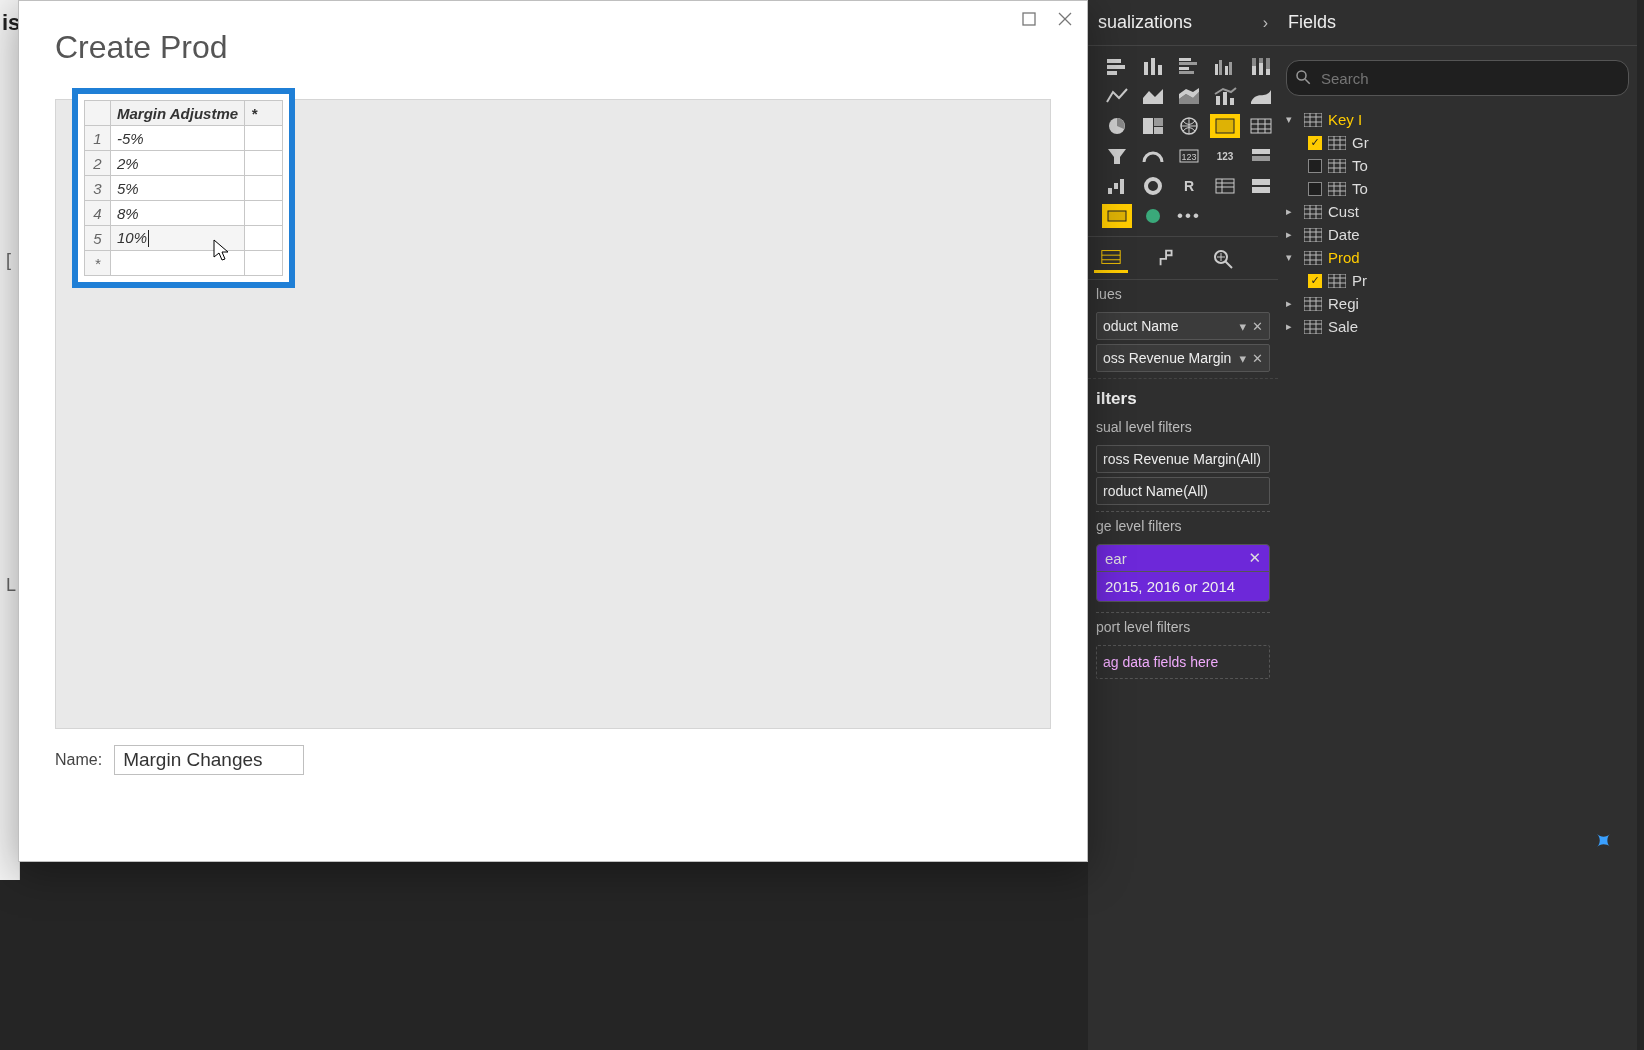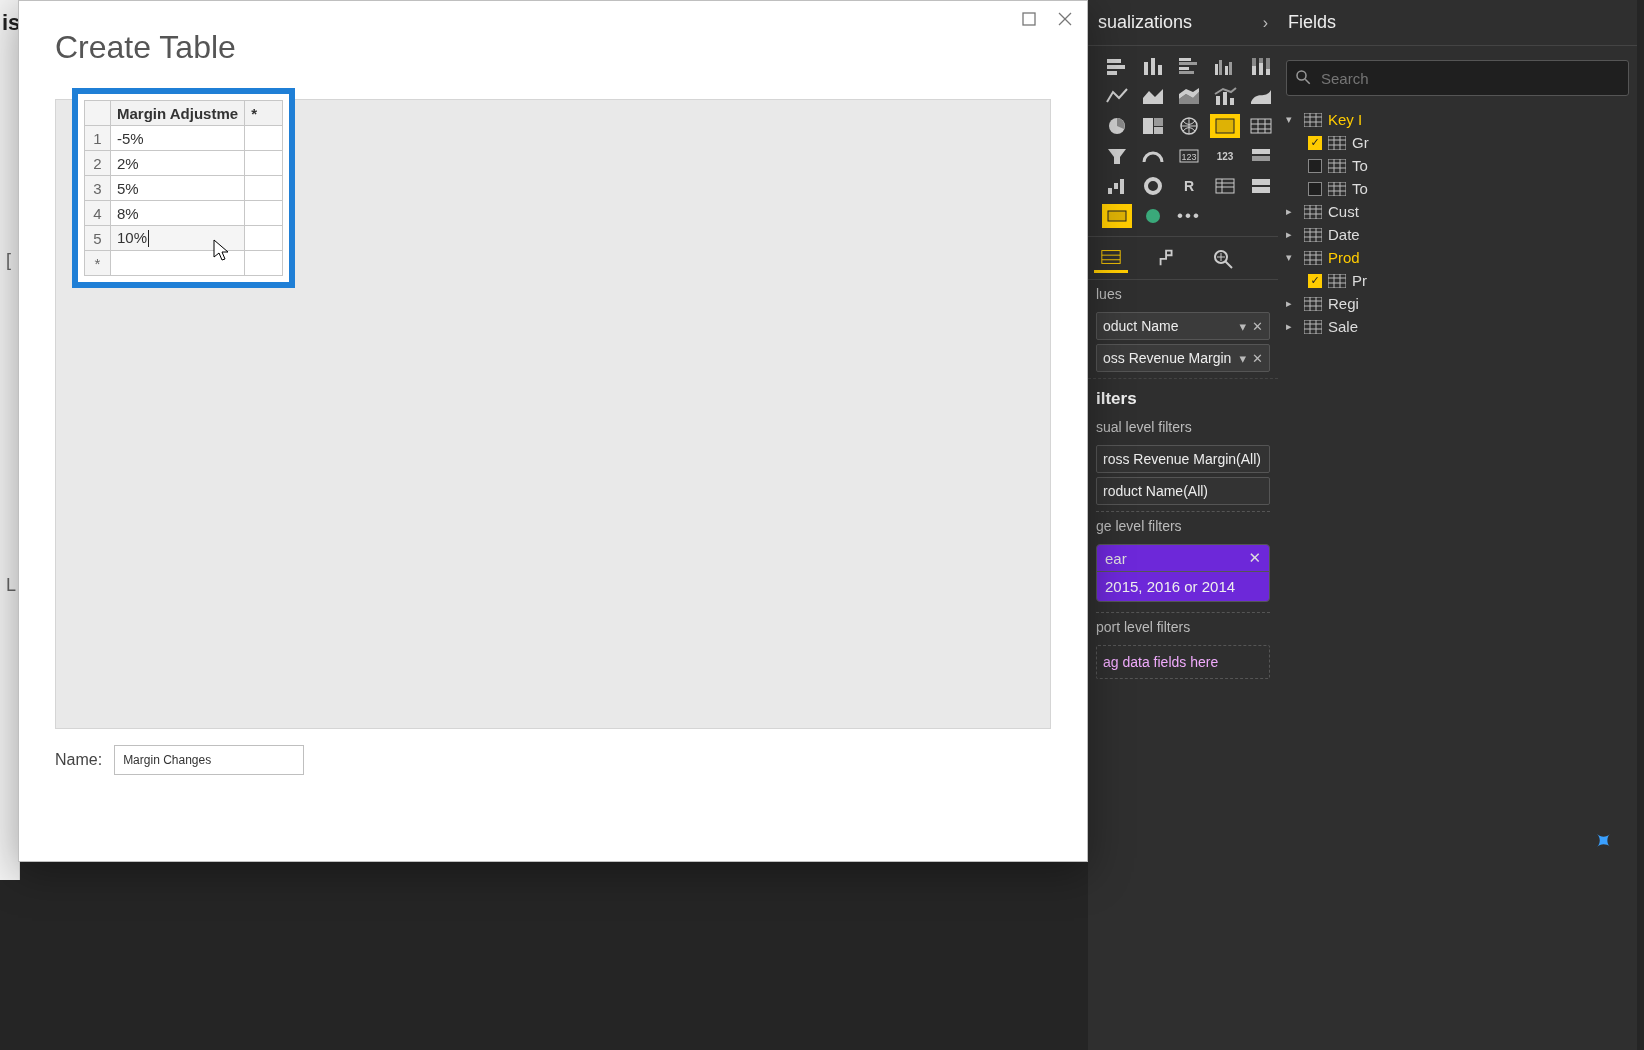--- a/index.html
+++ b/index.html
@@ -99,21 +99,21 @@
   .filter-box .fb-top {
     display:flex; align-items:center; justify-content:space-between; padding:4px 8px; border-bottom:1px solid #555; color:#ddd;
   }
   .filter-box .fb-body { padding:6px 8px; color:#eee; }
 
   
   .search-wrap {
     margin: 14px 8px 8px 8px; position:relative;
   }
   .search-wrap input {
-    width:100%; height:36px; background:#1f1f1f; border:1px solid #555; border-radius:3px;
+    width:100%; height:36px; background:#1f1f1f; border:1px solid #555; border-radius:13px;
     color:#ccc; padding:0 8px 0 34px; font-size:15px;
   }
   .search-wrap .mag {
     position:absolute; left:8px; top:8px; color:#999;
   }
   .field-tree { padding:4px 2px; }
   .field-row {
     display:flex; align-items:center; gap:6px; padding:3px 6px; color:#ddd; cursor:pointer; font-size:15px;
   }
   .field-row .tri { width:12px; color:#bbb; font-size:11px; }
@@ -157,20 +157,21 @@
   .grid-frame {
     position:absolute; left:16px; top:-12px;
     border:6px solid #1f7fd6;
     background:#fff;
     padding: 6px 6px 6px 6px;
   }
   table.data {
     border-collapse: collapse;
     font-size:15px;
     color:#333;
+    font-style:italic;
   }
   table.data th, table.data td {
     border:1px solid #c7c7c7;
     height:25px;
     padding:0 6px;
     text-align:left;
     background:#fff;
   }
   table.data th { background:#f2f2f2; font-weight:600; }
   table.data .rownum { width:26px; text-align:center; color:#666; background:#f4f4f4; }
@@ -186,21 +187,21 @@
   .cursor-img {
     position:absolute; left:135px; top:145px; pointer-events:none;
   }
   .cursor-img svg { width:20px; height:24px; }
 
   
   .name-row {
     position:absolute; left:36px; bottom:86px; display:flex; align-items:center; gap:12px; font-size:16px; color:#444;
   }
   .name-row input {
-    width:190px; height:30px; border:1px solid #bfbfbf; padding:13px 8px; font-size:12px; color:#333;
+    width:190px; height:30px; border:1px solid #bfbfbf; padding:13px 8px; font-size:19px; color:#333;
   }
   .btn-row {
     position:absolute; right:36px; bottom:30px; display:flex; gap:18px;
   }
   .btn {
     min-width:74px; height:32px; padding:0 16px; border:none; font-size:15px; cursor:pointer;
     background:#e6e6e6; color:#333;
   }
   .btn.primary { background:#ffcc00; color:#222; }
 
@@ -605,21 +606,21 @@
           </svg>
         </div>
       <div class="tbtn">
           <svg width="14" height="14" viewBox="0 0 14 14">
             <line x1="1" y1="1" x2="13" y2="13" stroke="#777" stroke-width="1.3"></line>
             <line x1="13" y1="1" x2="1" y2="13" stroke="#777" stroke-width="1.3"></line>
           </svg>
         </div>
     </div>
 
-    <div class="dlg-title">Create Table</div>
+    <div class="dlg-title">Create Prod</div>
 
     <div class="canvas">
       <div class="grid-frame">
         <table class="data">
           <thead>
             <tr>
               <th class="rownum"></th>
               <th class="col1 truncate">Margin Adjustme</th>
               <th class="col2">*</th>
             </tr>

